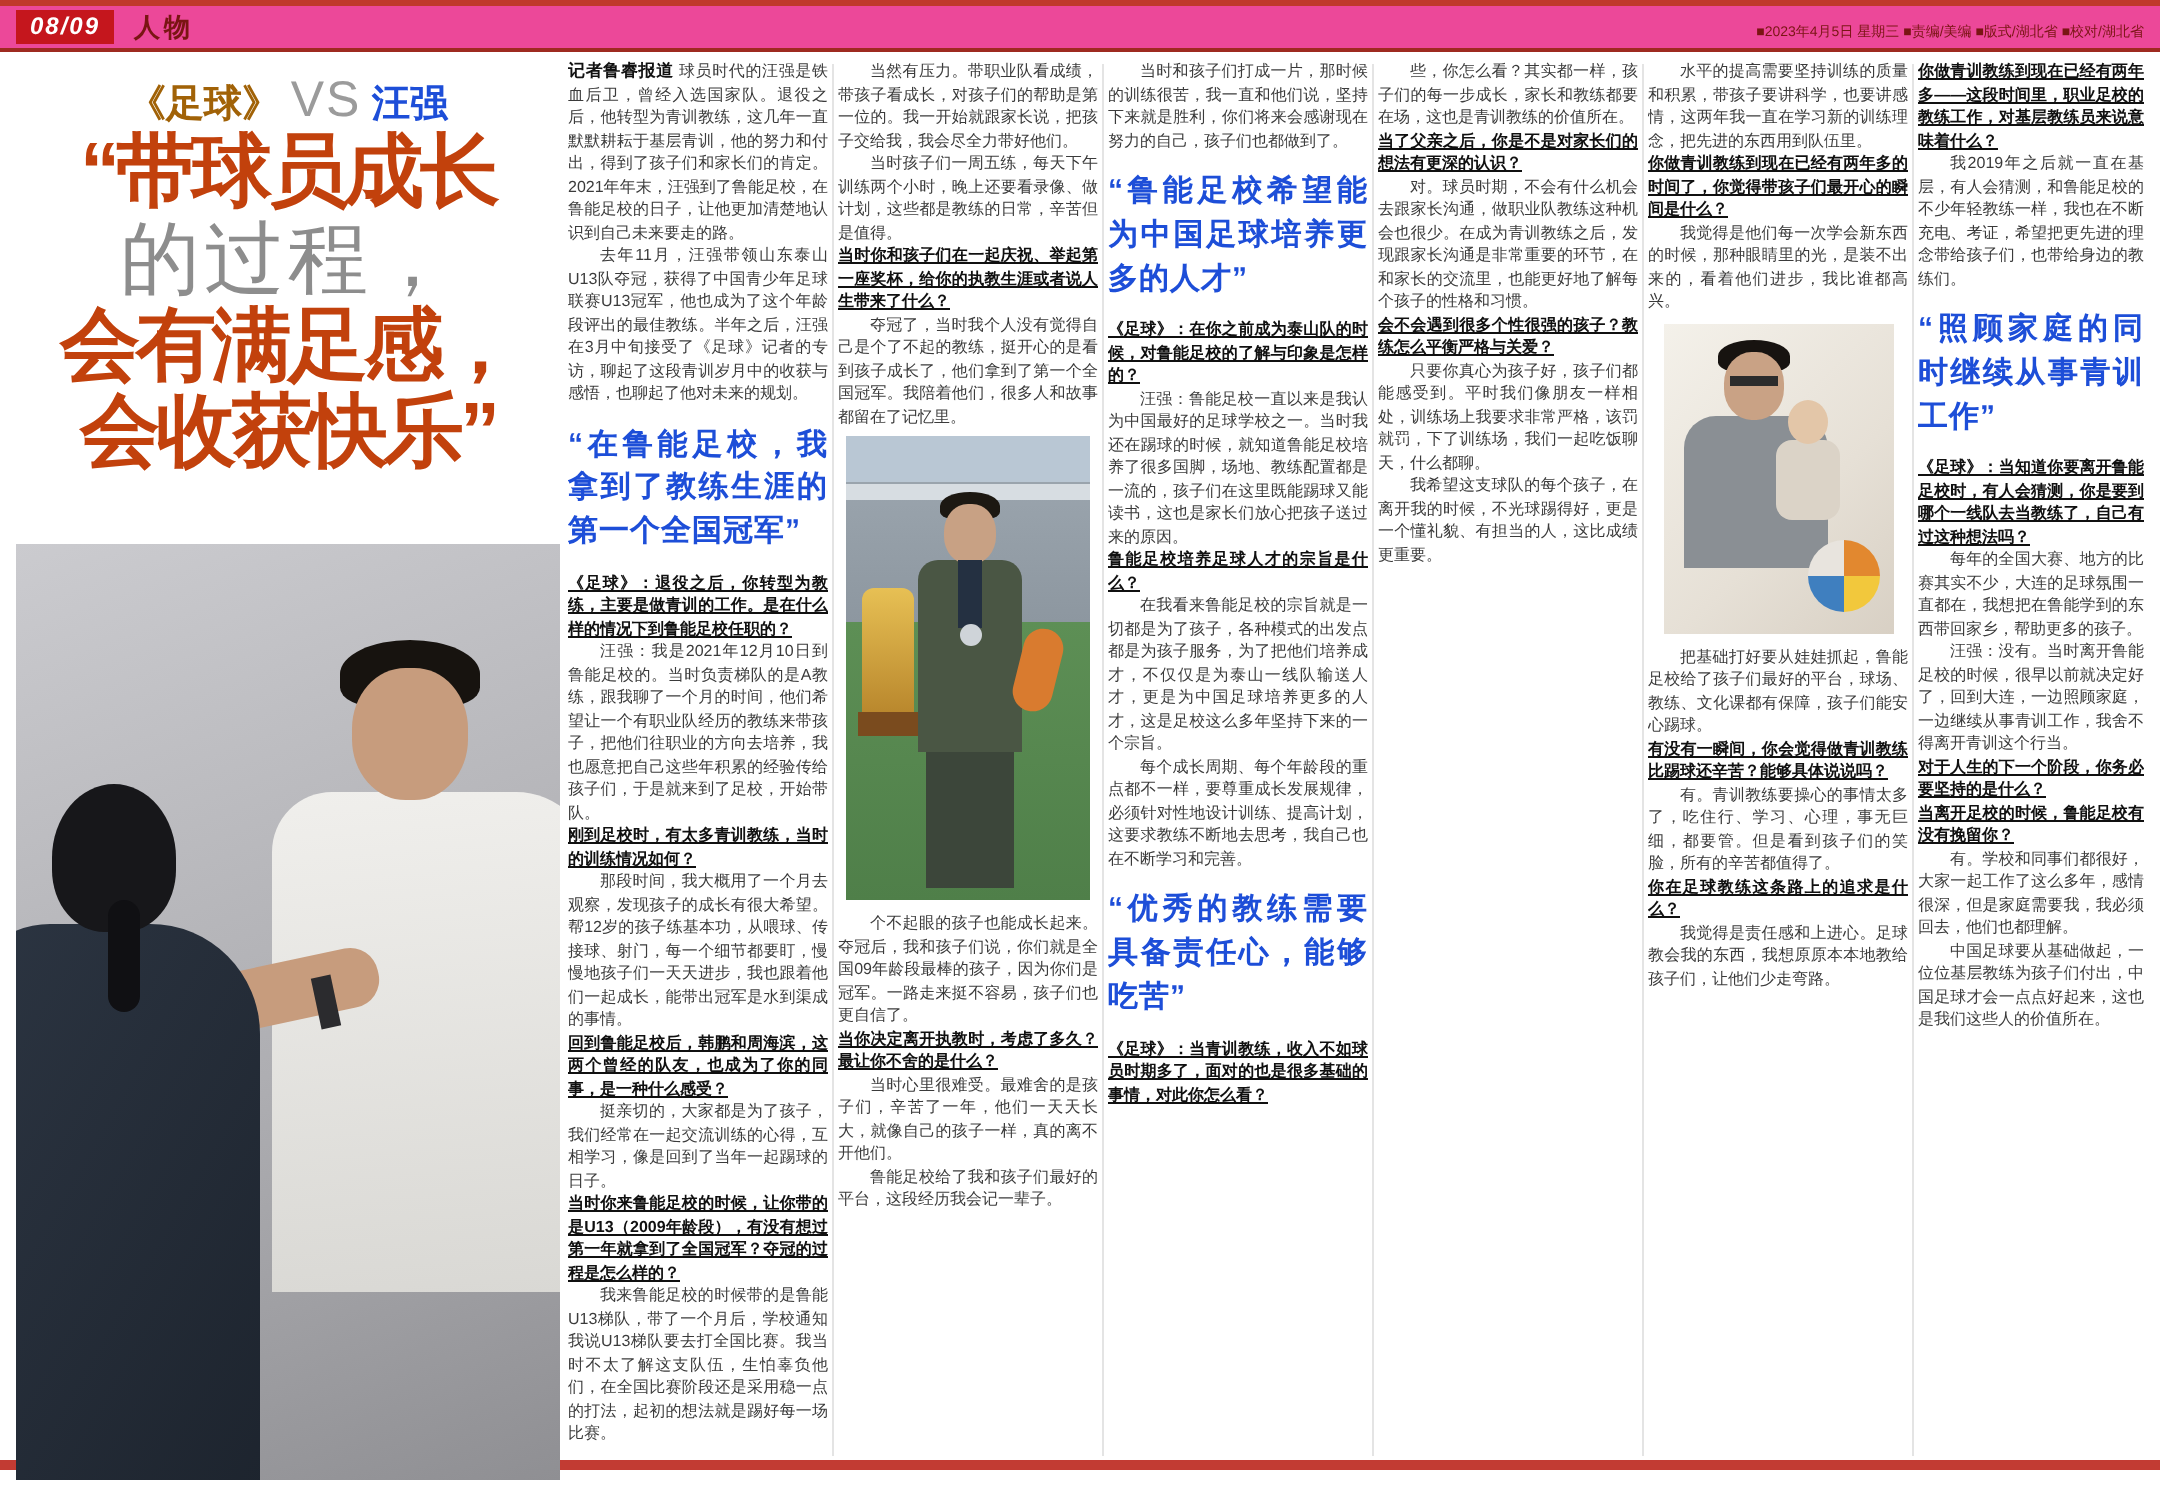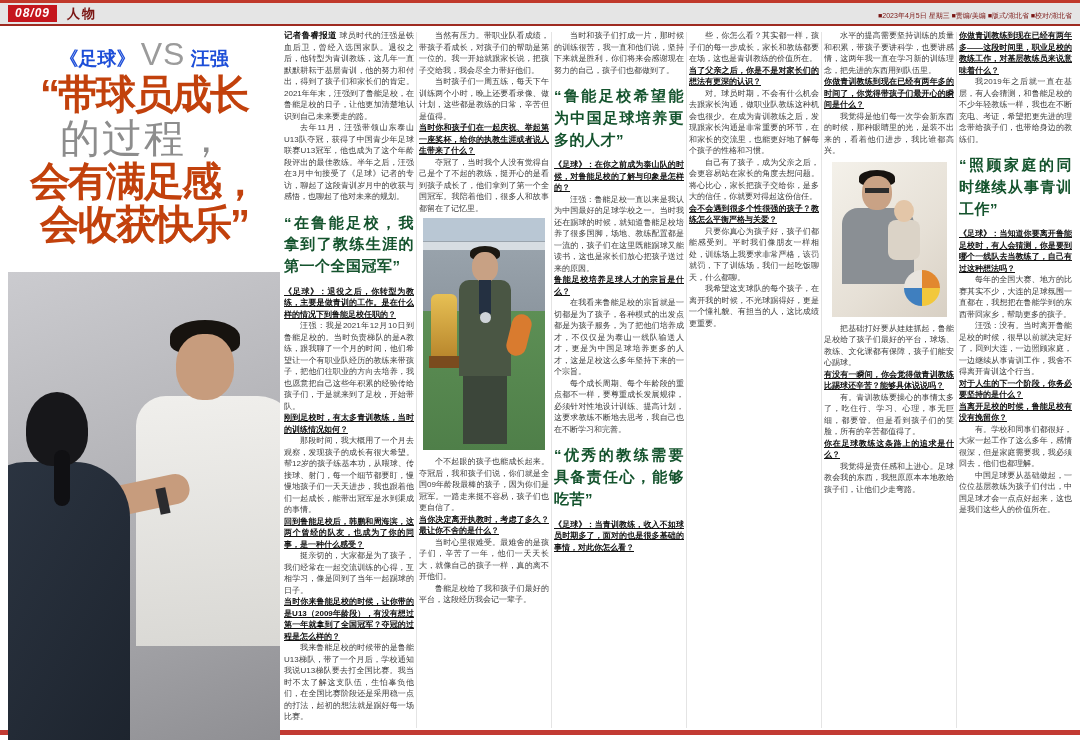--- a/index.html
+++ b/index.html
@@ -4,36 +4,36 @@
 <style>
   * { margin:0; padding:0; box-sizing:border-box; }
   html,body { background:#ffffff; }
   .page {
     position:relative; width:1080px; height:748px; overflow:hidden;
     background:#ffffff; font-family:"Liberation Sans","DejaVu Sans",sans-serif;
   }
   
   .banner {
     position:absolute; left:0; top:0; width:1080px; height:26px;
-    background:#e5e5e5; border-top:3px solid #c0392b; border-bottom:2px solid #9e2a20;
+    background:#ec4899; border-top:3px solid #c0392b; border-bottom:2px solid #9e2a20;
     display:flex; align-items:center;
   }
   .page-badge {
     margin-left:8px; background:#c5161d; color:#fff; font-weight:bold; font-style:italic;
     font-size:12px; line-height:17px; padding:0 7px; letter-spacing:1px;
   }
   .section-label { margin-left:10px; color:#7a1513; font-weight:bold; font-size:13px; letter-spacing:2px; }
   .dateline { position:absolute; right:8px; top:8px; color:#7a1513; font-size:7px; letter-spacing:0; }
   
   .footer-rule { position:absolute; left:0; top:730px; width:1080px; height:5px; background:#c23b33; z-index:1; }
   
   .headline { position:absolute; left:8px; top:30px; width:272px; height:240px; text-align:center; background:#fff; }
   .kicker { font-size:19px; margin-top:6px; }
-  .kicker .k-red { color:#1d4ed8; font-weight:bold; }
-  .kicker .k-vs { color:#9b9b9b; font-weight:300; font-size:32px; letter-spacing:1px; }
+  .kicker .k-red { color:#a16207; font-weight:bold; }
+  .kicker .k-vs { color:#9b9b9b; font-weight:300; font-size:25px; letter-spacing:1px; }
   .kicker .k-name { color:#1d4ed8; font-weight:bold; }
   .hl1,.hl3,.hl4 { font-size:40px; font-weight:900; color:#c2410c; letter-spacing:-2px; line-height:1.08; }
   .hl2 { font-size:40px; font-weight:400; color:#8d8d8d; line-height:1.1; letter-spacing:2px; }
   
   .photo { position:absolute; overflow:hidden; z-index:2; }
   .photo1 { left:8px; top:272px; width:272px; height:468px;
     background:linear-gradient(160deg,#cbcbcf 0%,#aeaeb2 55%,#8f8f93 100%); }
   .p1-woman-body { position:absolute; left:-28px; top:190px; width:150px; height:290px;
     background:linear-gradient(120deg,#2c3542,#1d242e); border-radius:45px 55px 0 0; }
   .p1-woman-head { position:absolute; left:18px; top:120px; width:62px; height:74px; background:#17171a; border-radius:50% 50% 42% 42%; }
@@ -72,21 +72,21 @@
   .colC { left:419px; width:130px; }
   .colD { left:554px; width:130px; }
   .colE { left:689px; width:130px; }
   .colF { left:824px; width:130px; }
   .colG { left:959px; width:113px; }
   .vrule { position:absolute; top:32px; width:1px; height:696px; background:#e4e4e4; }
   .blk-p, .blk-lead { font-size:8px; line-height:11.5px; color:#3b3b3b; text-indent:2em; }
   .blk-lead { text-indent:0; }
   .blk-lead strong { color:#111; font-size:8.5px; }
   .blk-q { font-size:8px; line-height:11.5px; color:#101010; font-weight:bold; margin:0 0;text-decoration:underline; }
-  .blk-h { font-size:15px; line-height:1.45; font-weight:bold; color:#14532d; margin:9px 0; letter-spacing:0.5px; }
+  .blk-h { font-size:15px; line-height:1.45; font-weight:bold; color:#1d4ed8; margin:9px 0; letter-spacing:0.5px; }
 </style>
 </head>
 <body>
 
 <div class="page">
 
   <div class="banner">
     <span class="page-badge">08/09</span>
     <span class="section-label">人物</span>
     <span class="dateline">■2023年4月5日 星期三 ■责编/美编 ■版式/湖北省 ■校对/湖北省</span>
@@ -170,21 +170,20 @@
         <p class="blk-h">“优秀的教练需要具备责任心，能够吃苦”</p>
         <p class="blk-q">《足球》：当青训教练，收入不如球员时期多了，面对的也是很多基础的事情，对此你怎么看？</p>
       </div>
   </div>
 
   <div class="col colE">
     <div>
         <p class="blk-p">些，你怎么看？其实都一样，孩子们的每一步成长，家长和教练都要在场，这也是青训教练的价值所在。</p>
         <p class="blk-q">当了父亲之后，你是不是对家长们的想法有更深的认识？</p>
         <p class="blk-p">对。球员时期，不会有什么机会去跟家长沟通，做职业队教练这种机会也很少。在成为青训教练之后，发现跟家长沟通是非常重要的环节，在和家长的交流里，也能更好地了解每个孩子的性格和习惯。</p>
-        <p class="blk-p">自己有了孩子，成为父亲之后，会更容易站在家长的角度去想问题。将心比心，家长把孩子交给你，是多大的信任，你就要对得起这份信任。</p>
         <p class="blk-q">会不会遇到很多个性很强的孩子？教练怎么平衡严格与关爱？</p>
         <p class="blk-p">只要你真心为孩子好，孩子们都能感受到。平时我们像朋友一样相处，训练场上我要求非常严格，该罚就罚，下了训练场，我们一起吃饭聊天，什么都聊。</p>
         <p class="blk-p">我希望这支球队的每个孩子，在离开我的时候，不光球踢得好，更是一个懂礼貌、有担当的人，这比成绩更重要。</p>
       </div>
   </div>
 
   <div class="col colF">
     <div>
         <p class="blk-p">水平的提高需要坚持训练的质量和积累，带孩子要讲科学，也要讲感情，这两年我一直在学习新的训练理念，把先进的东西用到队伍里。</p>
         <p class="blk-q">你做青训教练到现在已经有两年多的时间了，你觉得带孩子们最开心的瞬间是什么？</p>

